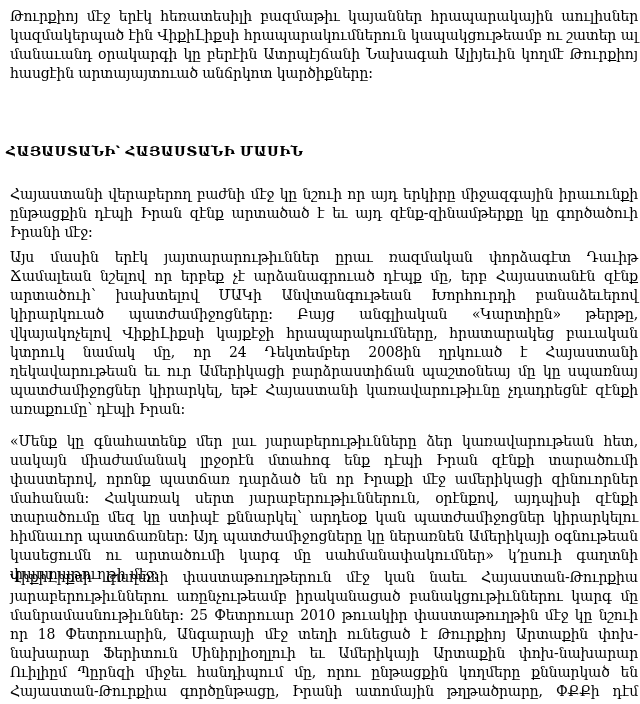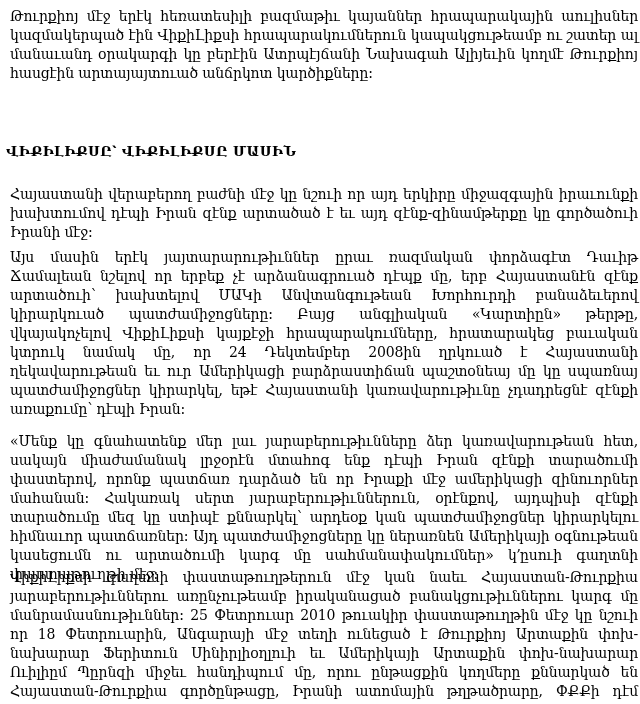--- a/index.html
+++ b/index.html
@@ -44,22 +44,22 @@
     #p4 { top: 428px; }
     #p5 { top: 564px; }
     #p1 { top: 3px; }
   </style>
 </head>
 <body>
 
 <div>
   <p id="p1" class="para blk">Թուրքիոյ մէջ երէկ հեռատեսիլի բազմաթիւ կայաններ հրապարակային աուլիսներ կազմակերպած էին ՎիքիԼիքսի հրապարակումներուն կապակցութեամբ ու շատեր ալ մանաւանդ օրակարգի կը բերէին Ատրպէյճանի Նախագահ Ալիյեւին կողմէ Թուրքիոյ հասցէին արտայայտուած անճրկոտ կարծիքները:</p>
 
-  <h2 class="heading">ՎԻՔԻԼԻՔՍԸ՝ ՎԻՔԻԼԻՔՍԸ ՄԱՍԻՆ</h2>
+  <h2 class="heading">ՀԱՅԱՍՏԱՆԻ՝ ՀԱՅԱՍՏԱՆԻ ՄԱՍԻՆ</h2>
 
-  <p id="p2" class="para blk">Հայաստանի վերաբերող բաժնի մէջ կը նշուի որ այդ երկիրը միջազգային իրաւունքի խախտումով դէպի Իրան զէնք արտածած է եւ այդ զէնք-զինամթերքը կը գործածուի Իրանի մէջ:</p>
+  <p id="p2" class="para blk">Հայաստանի վերաբերող բաժնի մէջ կը նշուի որ այդ երկիրը միջազգային իրաւունքի ընթացքին դէպի Իրան զէնք արտածած է եւ այդ զէնք-զինամթերքը կը գործածուի Իրանի մէջ:</p>
 
   <p id="p3" class="para blk">Այս մասին երէկ յայտարարութիւններ ըրաւ ռազմական փորձագէտ Դաւիթ Ճամալեան նշելով որ երբեք չէ արձանագրուած դէպք մը, երբ Հայաստանէն զէնք արտածուի՝ խախտելով ՄԱԿի Անվտանգութեան Խորհուրդի բանաձեւերով կիրարկուած պատժամիջոցները: Բայց անգլիական «Կարտիըն» թերթը, վկայակոչելով ՎիքիԼիքսի կայքէջի հրապարակումները, հրատարակեց բաւական կտրուկ նամակ մը, որ 24 Դեկտեմբեր 2008ին ղրկուած է Հայաստանի ղեկավարութեան եւ ուր Ամերիկացի բարձրաստիճան պաշտօնեայ մը կը սպառնայ պատժամիջոցներ կիրարկել, եթէ Հայաստանի կառավարութիւնը չդադրեցնէ զէնքի առաքումը՝ դէպի Իրան:</p>
 
   <p id="p4" class="para blk">«Մենք կը գնահատենք մեր լաւ յարաբերութիւնները ձեր կառավարութեան հետ, սակայն միաժամանակ լրջօրէն մտահոգ ենք դէպի Իրան զէնքի տարածումի փաստերով, որոնք պատճառ դարձած են որ Իրաքի մէջ ամերիկացի զինուորներ մահանան: Հակառակ սերտ յարաբերութիւններուն, օրէնքով, այդպիսի զէնքի տարածումը մեզ կը ստիպէ քննարկել՝ արդեօք կան պատժամիջոցներ կիրարկելու հիմնաւոր պատճառներ: Այդ պատժամիջոցները կը ներառնեն Ամերիկայի օգնութեան կասեցումն ու արտածումի կարգ մը սահմանափակումներ» կ՚ըսուի գաղտնի փաստաթուղթի մէջ:</p>
 
   <p id="p5" class="para blk">ՎիքիԼիքսի գաղտնի փաստաթուղթերուն մէջ կան նաեւ Հայաստան-Թուրքիա յարաբերութիւններու առընչութեամբ իրականացած բանակցութիւններու կարգ մը մանրամասնութիւններ: 25 Փետրուար 2010 թուակիր փաստաթուղթին մէջ կը նշուի որ 18 Փետրուարին, Անգարայի մէջ տեղի ունեցած է Թուրքիոյ Արտաքին փոխ-նախարար Ֆերիտուն Սինիրլիօղլուի եւ Ամերիկայի Արտաքին փոխ-նախարար Ուիլիըմ Պըրնզի միջեւ հանդիպում մը, որու ընթացքին կողմերը քննարկած են Հայաստան-Թուրքիա գործընթացը, Իրանի ատոմային թղթածրարը, ՓՔՔի դէմ պայքարը եւ Կիպրոսի հարցը:</p>
 </div>
 
 </body></html>

